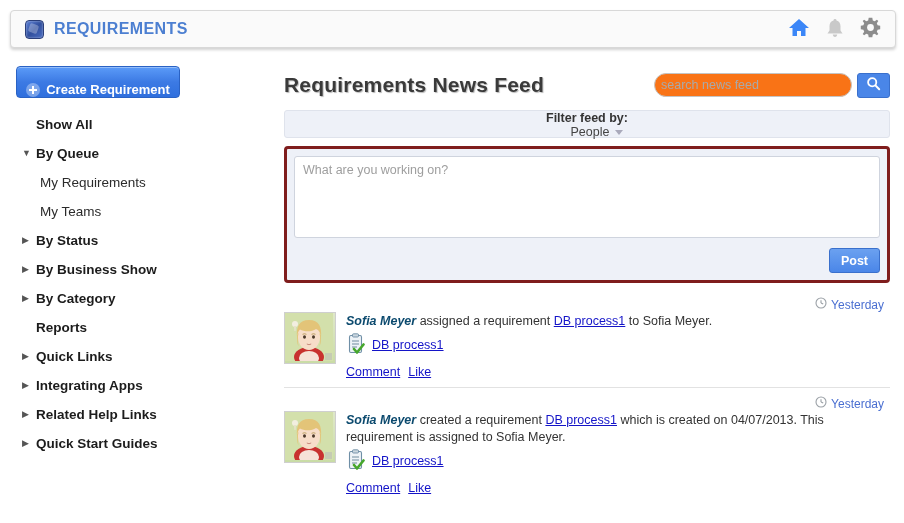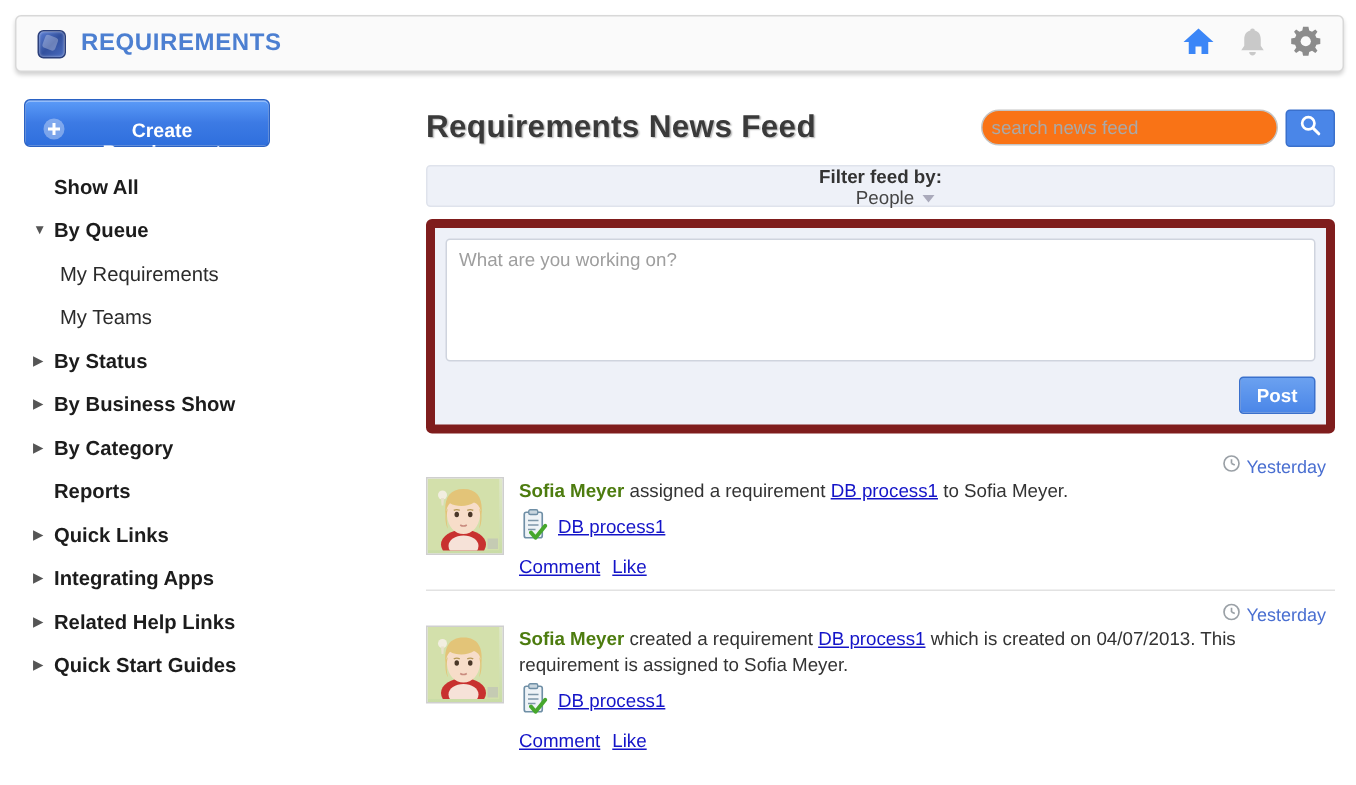--- a/index.html
+++ b/index.html
@@ -82,27 +82,27 @@
     margin: 4px 0 0 16px;
     width: 164px;
     height: 32px;
     border-radius: 4px;
     border: 1px solid #2a62c4;
     background: linear-gradient(to bottom, #5b9bf8 0%, #3c7ae4 50%, #2f6fdd 100%);
     color: #fff;
     font-weight: bold;
     font-size: 13px;
     display: flex;
-    align-items: flex-start;
+    align-items: flex-end;
     justify-content: center;
     gap: 6px;
     cursor: pointer;
     box-shadow: inset 0 1px 0 rgba(255,255,255,0.35);
     font-family: "Liberation Sans", sans-serif;
-    padding: 12px;
+    padding: 0;
   }
   .plus-circle {
     width: 14px; height: 14px;
     border-radius: 50%;
     background: rgba(255,255,255,0.35);
     position: relative;
     flex: 0 0 auto;
   }
   .plus-circle::before, .plus-circle::after {
     content: "";
@@ -208,21 +208,21 @@
   .tri-down {
     width: 0; height: 0;
     border-left: 4px solid transparent;
     border-right: 4px solid transparent;
     border-top: 5px solid #aab;
   }
 
   .compose {
     margin-top: 8px;
     background: #eef1f8;
-    border: 6px solid #7f1d1d;
+    border: 3px solid #7f1d1d;
     border-radius: 4px;
     padding: 7px;
   }
   .compose-box {
     width: 100%;
     height: 82px;
     box-sizing: border-box;
     border: 1px solid #cfd4de;
     border-radius: 3px;
     background: #fff;
@@ -283,21 +283,21 @@
     background: linear-gradient(to bottom, #dfe8c8, #c9dca6);
     position: relative;
     overflow: hidden;
   }
   .feed-main { flex: 1 1 auto; min-width: 0; padding-top: 1px; }
   .feed-text {
     font-size: 12.5px;
     color: #333;
     line-height: 17px;
   }
-  .feed-text .who { font-weight: bold; color: #4d7c0f; }
+  .feed-text .who { font-weight: bold; color: #0c4a6e; font-style: italic; }
   .lnk {
     color: #1414c8;
     text-decoration: underline;
     cursor: pointer;
   }
   .attach {
     display: flex;
     align-items: center;
     gap: 7px;
     margin-top: 3px;

